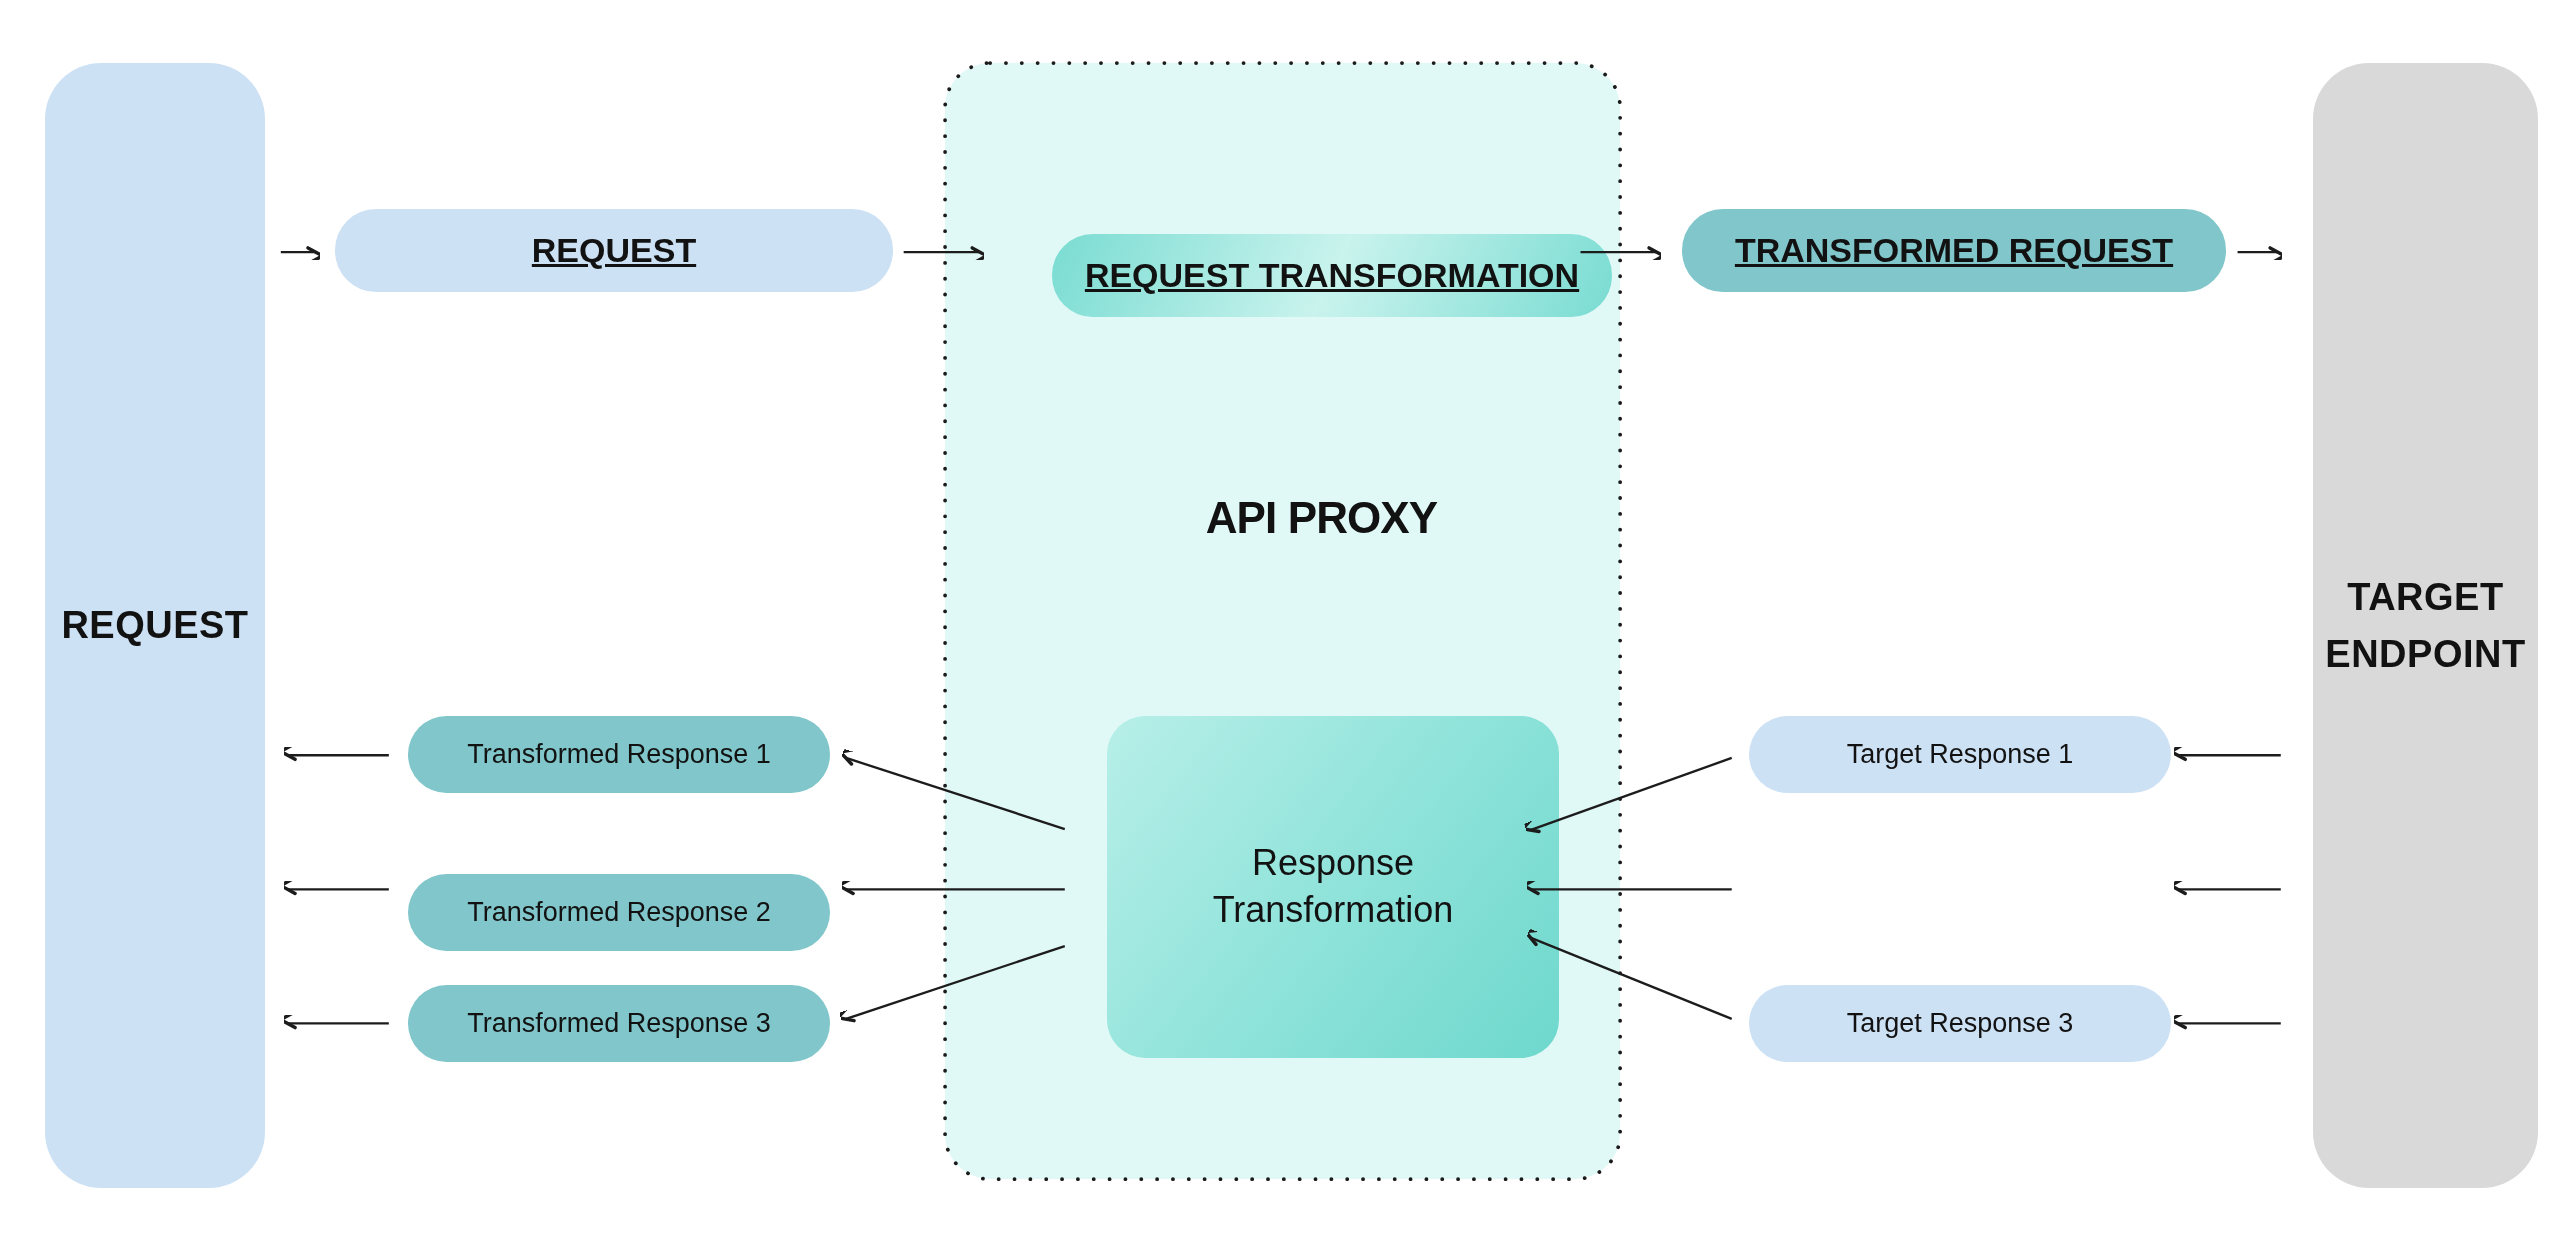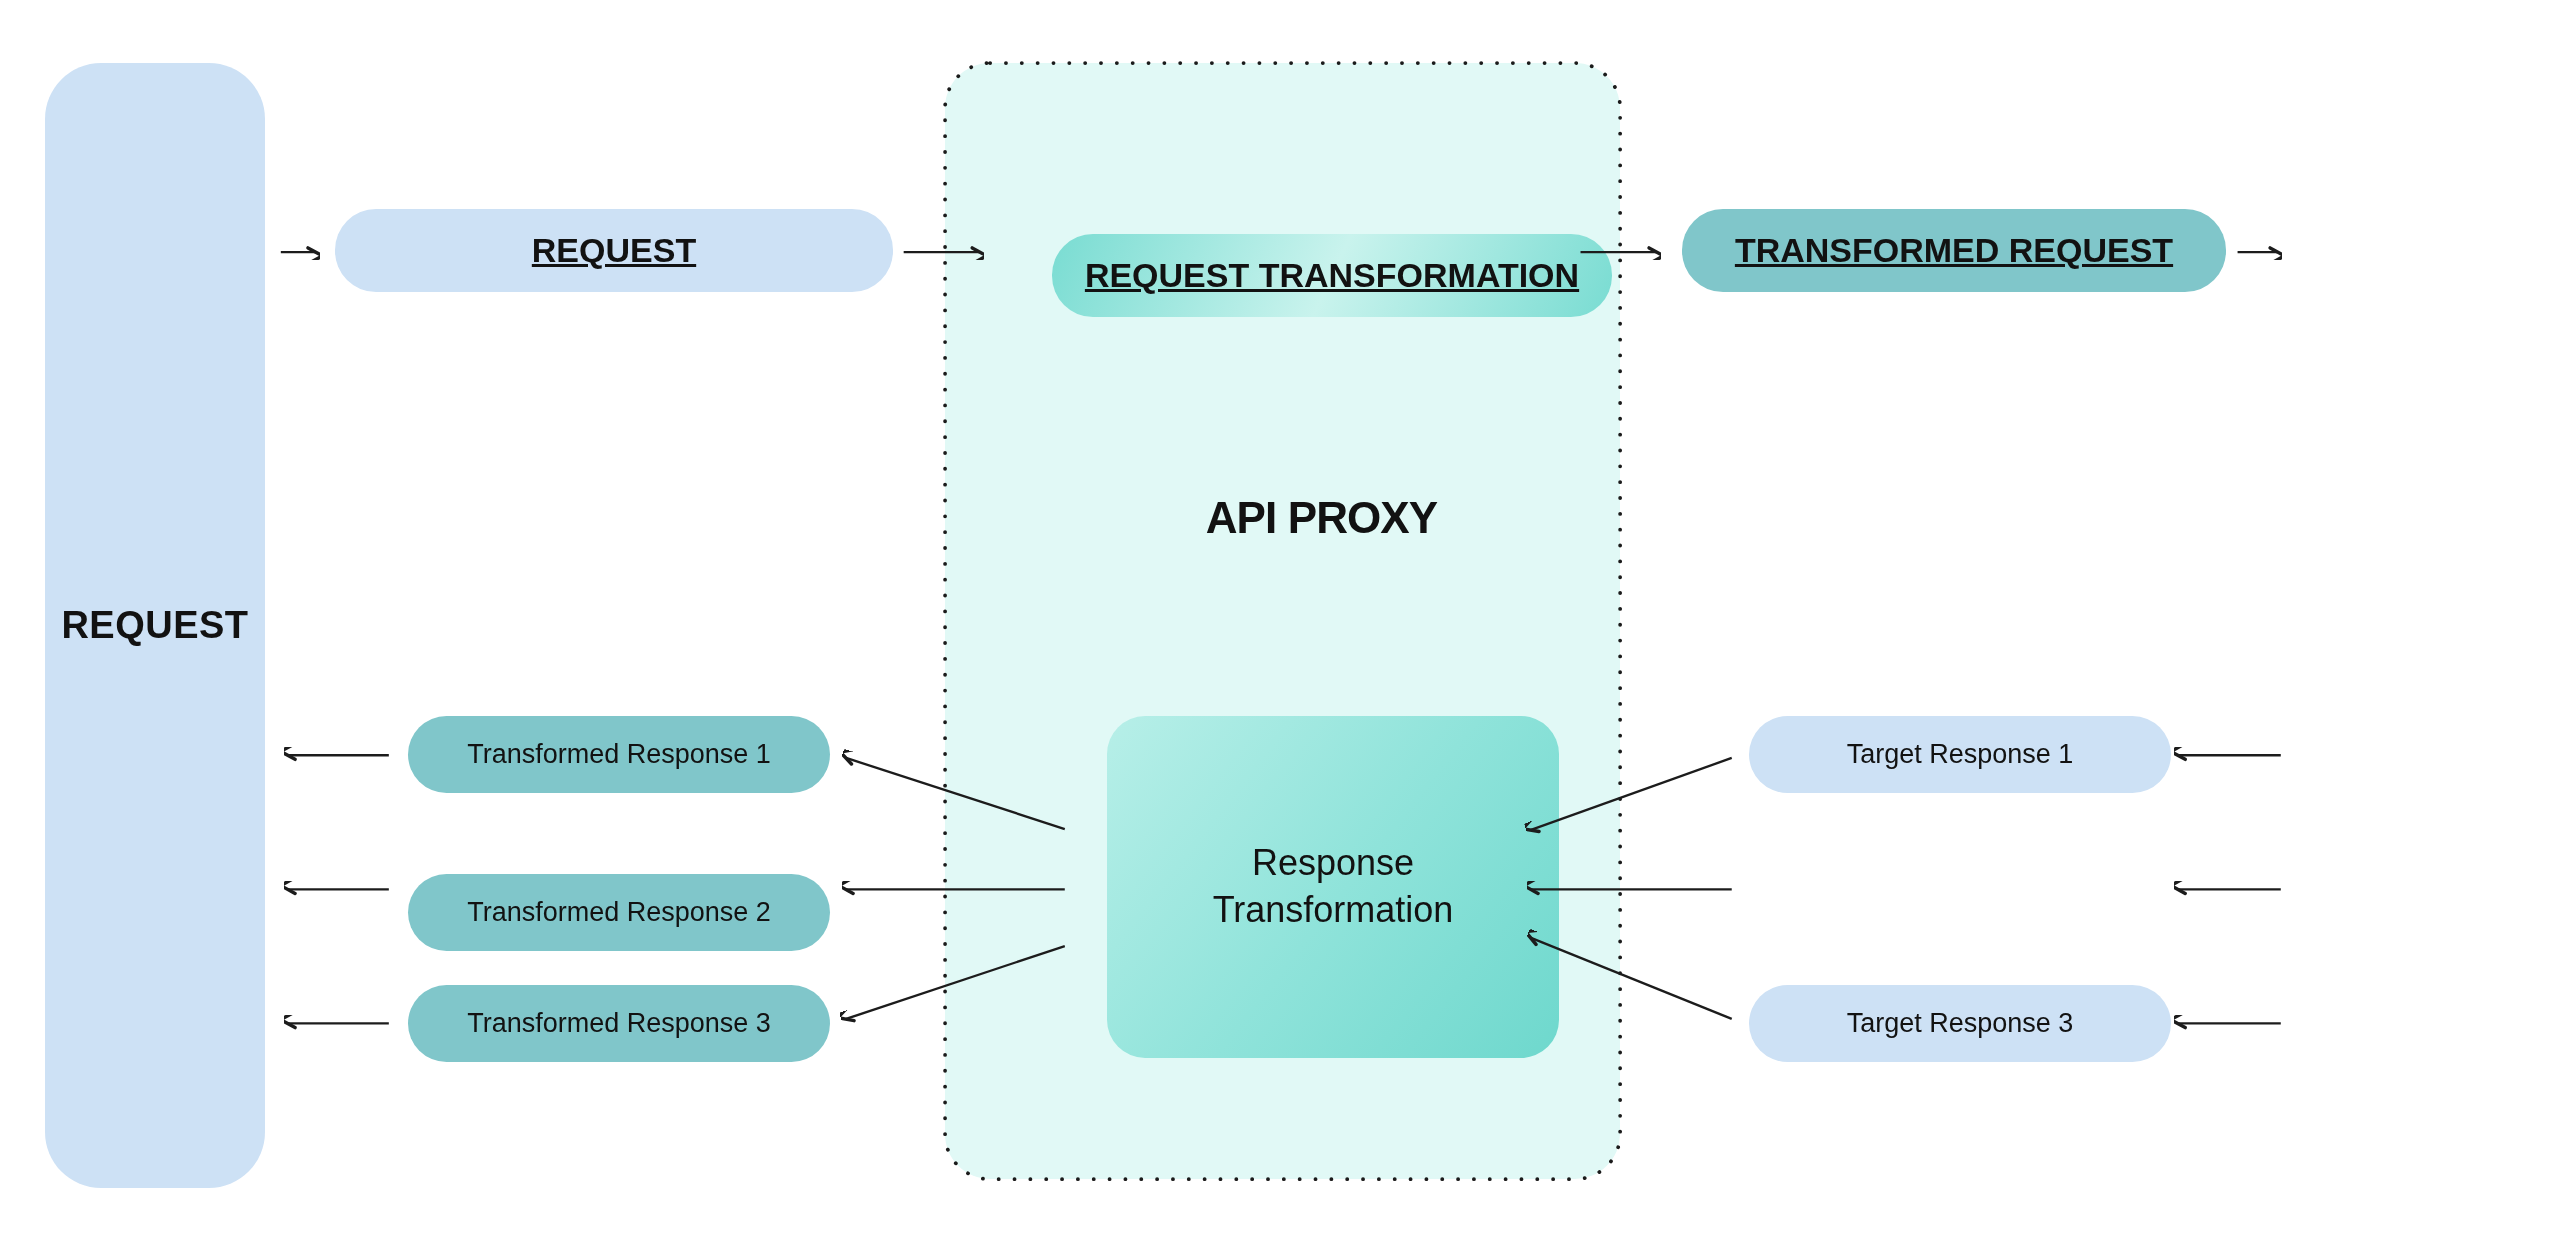--- a/index.html
+++ b/index.html
@@ -99,20 +99,24 @@
 
 <div class="canvas">
 
   <div class="side-box client-box">
     <div class="side-label">REQUEST</div>
   </div>
 
   <div class="proxy-bg"></div>
   <div class="proxy-title">API PROXY</div>
 
+  <div class="side-box target-box">
+    <div class="side-label">TARGET
+ENDPOINT</div>
+  </div>
 
   <div class="pill pill-top request-pill">
     <span>REQUEST</span>
   </div>
   <div class="pill pill-top request-transformation-pill">
     <span>REQUEST TRANSFORMATION</span>
   </div>
   <div class="pill pill-top transformed-request-pill">
     <span>TRANSFORMED REQUEST</span>
   </div>

